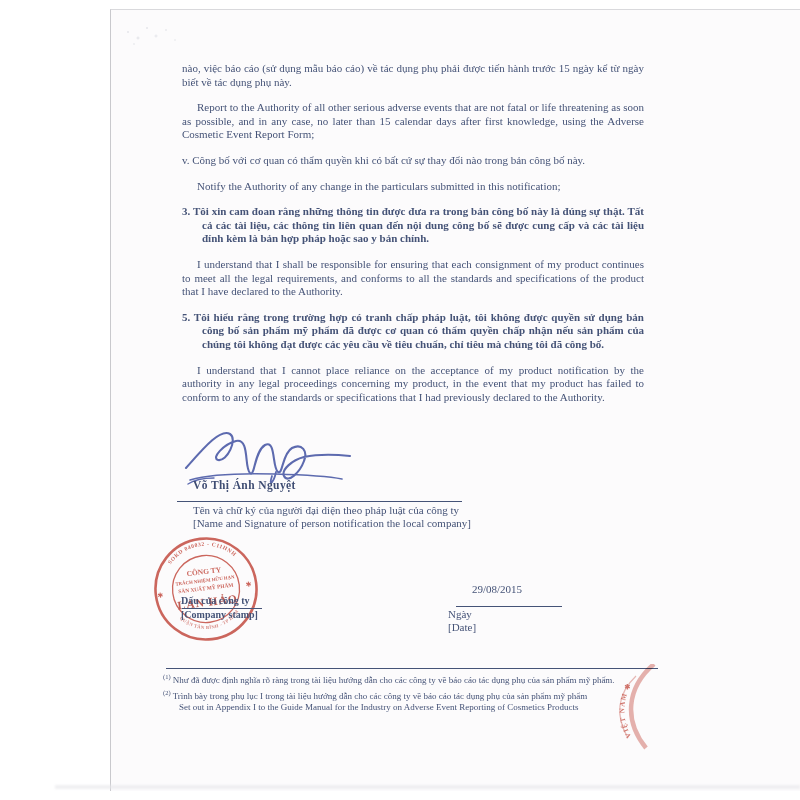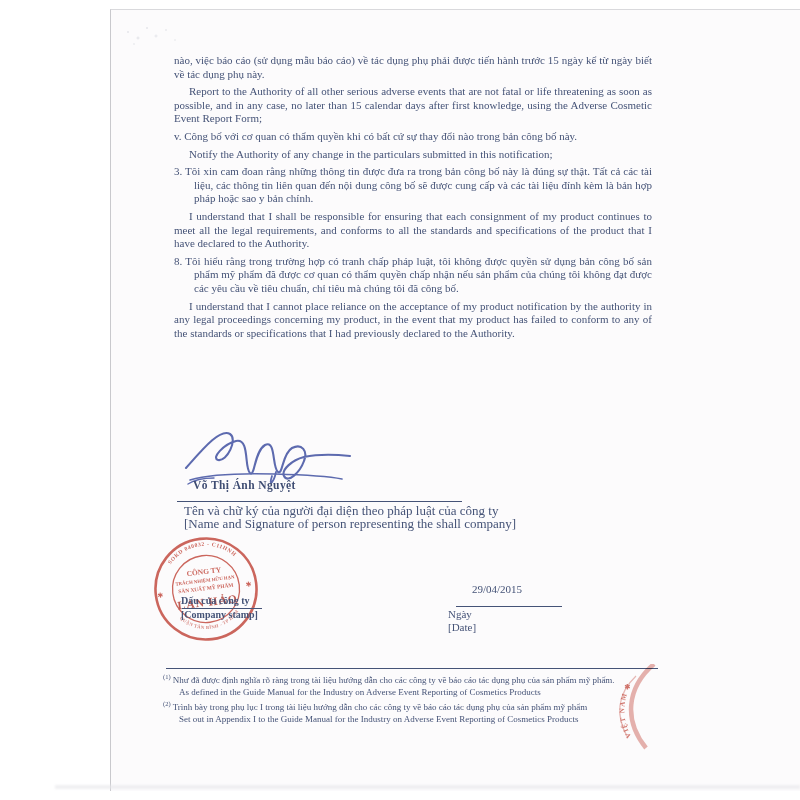--- a/index.html
+++ b/index.html
@@ -13,31 +13,31 @@
     background:
       radial-gradient(circle 2px at 8px 12px,#b7bac6 0%,transparent 70%),
       radial-gradient(circle 3px at 18px 18px,#c3c6d0 0%,transparent 70%),
       radial-gradient(circle 2px at 27px 8px,#b7bac6 0%,transparent 70%),
       radial-gradient(circle 3px at 36px 16px,#c9ccd5 0%,transparent 70%),
       radial-gradient(circle 2px at 46px 10px,#c3c6d0 0%,transparent 70%),
       radial-gradient(circle 2px at 55px 20px,#ced1d9 0%,transparent 70%),
       radial-gradient(circle 2px at 14px 24px,#c9ccd5 0%,transparent 70%);}
   .doc-text{position:absolute;left:170px;top:50px;width:486px;font-size:11px;line-height:13.6px;
             color:#455377;text-align:justify;}
-  .doc-text p{margin:4px;}
+  .doc-text p{margin:12px;}
   .p-cont{margin-left:20px;}
   .p-en{margin-left:20px;text-indent:15px;}
   .p-v{margin-left:7px;}
-  .p-num{padding-left:20px;text-indent:-20px;}
+  .p-num{padding-left:20px;text-indent:-20px;font-weight:bold;}
   .signature-svg{position:absolute;left:180px;top:420px;mix-blend-mode:multiply;}
   .signatory-name{position:absolute;left:193px;top:479px;font-size:11.5px;font-weight:bold;
             color:#3f4d73;letter-spacing:.4px;}
   .rule{position:absolute;border-top:1px solid #455377;}
   .rule-name{left:177px;top:501px;width:285px;}
-  .sig-caption{position:absolute;left:184px;top:504px;font-size:13px;line-height:13.2px;color:#455377;}
+  .sig-caption{position:absolute;left:193px;top:504px;font-size:11px;line-height:13.2px;color:#455377;}
   .stamp-svg{position:absolute;left:149px;top:532px;transform:rotate(-7deg);mix-blend-mode:multiply;}
   .rule-stamp{left:182px;top:608px;width:80px;}
   .stamp-label{position:absolute;left:181px;top:594px;font-size:10px;line-height:13.5px;color:#455377;font-weight:bold;}
   .date-value{position:absolute;left:472px;top:583px;font-size:11px;color:#455377;}
   .rule-date{left:456px;top:606px;width:106px;}
   .date-label{position:absolute;left:448px;top:608px;font-size:11px;line-height:13.2px;color:#455377;}
   .rule-fn{left:166px;top:668px;width:492px;border-top-width:1px;}
   .footnotes{position:absolute;left:163px;top:671px;width:520px;font-size:9px;line-height:11.7px;
              color:#455377;white-space:nowrap;}
   .fn-en{margin-left:16px;}
@@ -52,38 +52,38 @@
   <div class="paper"></div>
   <div class="smudge"></div>
 
   <div class="doc-text">
     <p class="p-cont">nào, việc báo cáo (sử dụng mẫu báo cáo) về tác dụng phụ phải được tiến hành trước 15 ngày kể từ ngày biết về tác dụng phụ này.</p>
     <p class="p-en">Report to the Authority of all other serious adverse events that are not fatal or life threatening as soon as possible, and in any case, no later than 15 calendar days after first knowledge, using the Adverse Cosmetic Event Report Form;</p>
     <p class="p-v">v. Công bố với cơ quan có thẩm quyền khi có bất cứ sự thay đổi nào trong bản công bố này.</p>
     <p class="p-en">Notify the Authority of any change in the particulars submitted in this notification;</p>
     <p class="p-num">3. Tôi xin cam đoan rằng những thông tin được đưa ra trong bản công bố này là đúng sự thật. Tất cả các tài liệu, các thông tin liên quan đến nội dung công bố sẽ được cung cấp và các tài liệu đính kèm là bản hợp pháp hoặc sao y bản chính.</p>
     <p class="p-en">I understand that I shall be responsible for ensuring that each consignment of my product continues to meet all the legal requirements, and conforms to all the standards and specifications of the product that I have declared to the Authority.</p>
-    <p class="p-num">8. Tôi hiểu rằng trong trường hợp có tranh chấp pháp luật, tôi không được quyền sử dụng bản công bố sản phẩm mỹ phẩm đã được cơ quan có thẩm quyền chấp nhận nếu sản phẩm của chúng tôi không đạt được các yêu cầu về tiêu chuẩn, chỉ tiêu mà chúng tôi đã công bố.</p>
+    <p class="p-num">5. Tôi hiểu rằng trong trường hợp có tranh chấp pháp luật, tôi không được quyền sử dụng bản công bố sản phẩm mỹ phẩm đã được cơ quan có thẩm quyền chấp nhận nếu sản phẩm của chúng tôi không đạt được các yêu cầu về tiêu chuẩn, chỉ tiêu mà chúng tôi đã công bố.</p>
     <p class="p-en">I understand that I cannot place reliance on the acceptance of my product notification by the authority in any legal proceedings concerning my product, in the event that my product has failed to conform to any of the standards or specifications that I had previously declared to the Authority.</p>
   </div>
 
   <svg class="signature-svg" width="215" height="68" viewBox="0 0 215 68">
     <g fill="none" stroke="#4d5da9" stroke-width="2.1" stroke-linecap="round" opacity="0.9">
       <path d="M6 48 C 22 30, 40 8, 50 14 C 58 19, 47 42, 38 40 C 31 38, 44 24, 56 21 C 70 18, 64 48, 70 53 C 75 57, 74 32, 85 25 C 96 19, 92 48, 98 52 C 103 55, 102 34, 112 28 C 122 23, 128 31, 124 41 C 120 52, 108 64, 104 56 C 101 50, 112 40, 124 37 C 138 34, 152 34, 170 36"></path>
       <path d="M96 52 C 94 62, 88 68, 92 56" stroke-width="1.8"></path>
       <path d="M10 60 C 30 54, 60 53, 95 54 C 130 55, 152 57, 162 59" stroke-width="1.6"></path>
       <path d="M8 64 C 14 60, 24 58, 34 58" stroke-width="1.4"></path>
     </g>
   </svg>
 
   <div class="signatory-name">Võ Thị Ánh Nguyệt</div>
   <div class="rule rule-name"></div>
   <div class="sig-caption">
     <div>Tên và chữ ký của người đại diện theo pháp luật của công ty</div>
-    <div>[Name and Signature of person representing the shall company]</div>
+    <div>[Name and Signature of person notification the local company]</div>
   </div>
 
   <svg class="stamp-svg" width="114" height="114" viewBox="0 0 114 114">
     <defs>
       <path id="ringT" d="M 15 66 A 43 43 0 1 1 99 66"></path>
       <path id="ringB" d="M 21 73 A 39 39 0 0 0 93 73"></path>
     </defs>
     <g opacity="0.82">
       <circle cx="57" cy="57" r="50.5" fill="none" stroke="#c4473b" stroke-width="2.6"></circle>
       <circle cx="57" cy="57" r="33.5" fill="none" stroke="#c4473b" stroke-width="1.3"></circle>
@@ -101,31 +101,30 @@
       <text x="57" y="74" font-size="11.5" font-weight="bold" fill="#b03a30" text-anchor="middle" letter-spacing="1">LAN HẢO</text>
     </g>
   </svg>
 
   <div class="rule rule-stamp"></div>
   <div class="stamp-label">
     <div>Dấu của công ty</div>
     <div>[Company stamp]</div>
   </div>
 
-  <div class="date-value">29/04/2015</div>
+  <div class="date-value">29/08/2015</div>
   <div class="rule rule-date"></div>
   <div class="date-label">
     <div>Ngày</div>
     <div>[Date]</div>
   </div>
 
   <div class="rule rule-fn"></div>
   <div class="footnotes">
     <div><sup class="fn-mark">(1)</sup> <span>Như đã được định nghĩa rõ ràng trong tài liệu hướng dẫn cho các công ty về báo cáo tác dụng phụ của sản phẩm mỹ phẩm.</span></div>
-    <div class="fn-en">As defined in the Guide Manual for the Industry on Adverse Event Reporting of Cosmetics Products</div>
     <div><sup class="fn-mark">(2)</sup> <span>Trình bày trong phụ lục I trong tài liệu hướng dẫn cho các công ty về báo cáo tác dụng phụ của sản phẩm mỹ phẩm</span></div>
     <div class="fn-en">Set out in Appendix I to the Guide Manual for the Industry on Adverse Event Reporting of Cosmetics Products</div>
   </div>
 
   <svg class="edge-stamp-svg" width="58" height="88" viewBox="0 0 58 88">
     <defs>
       <path id="edgeArc" d="M 30 80 C 12 55, 14 26, 40 4"></path>
     </defs>
     <g opacity="0.75">
       <path d="M 40 84 C 18 57, 20 24, 48 0" fill="none" stroke="#c4473b" stroke-width="4.5" opacity="0.55"></path>

